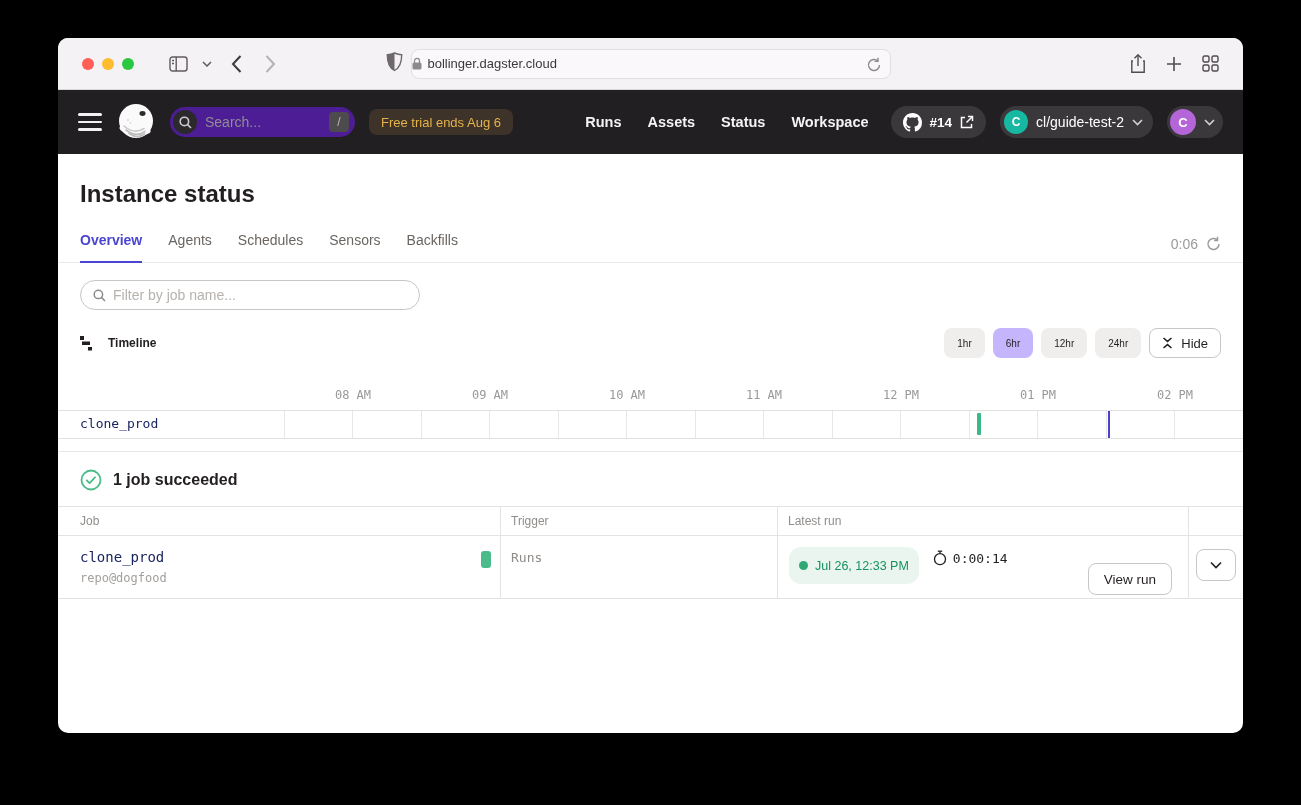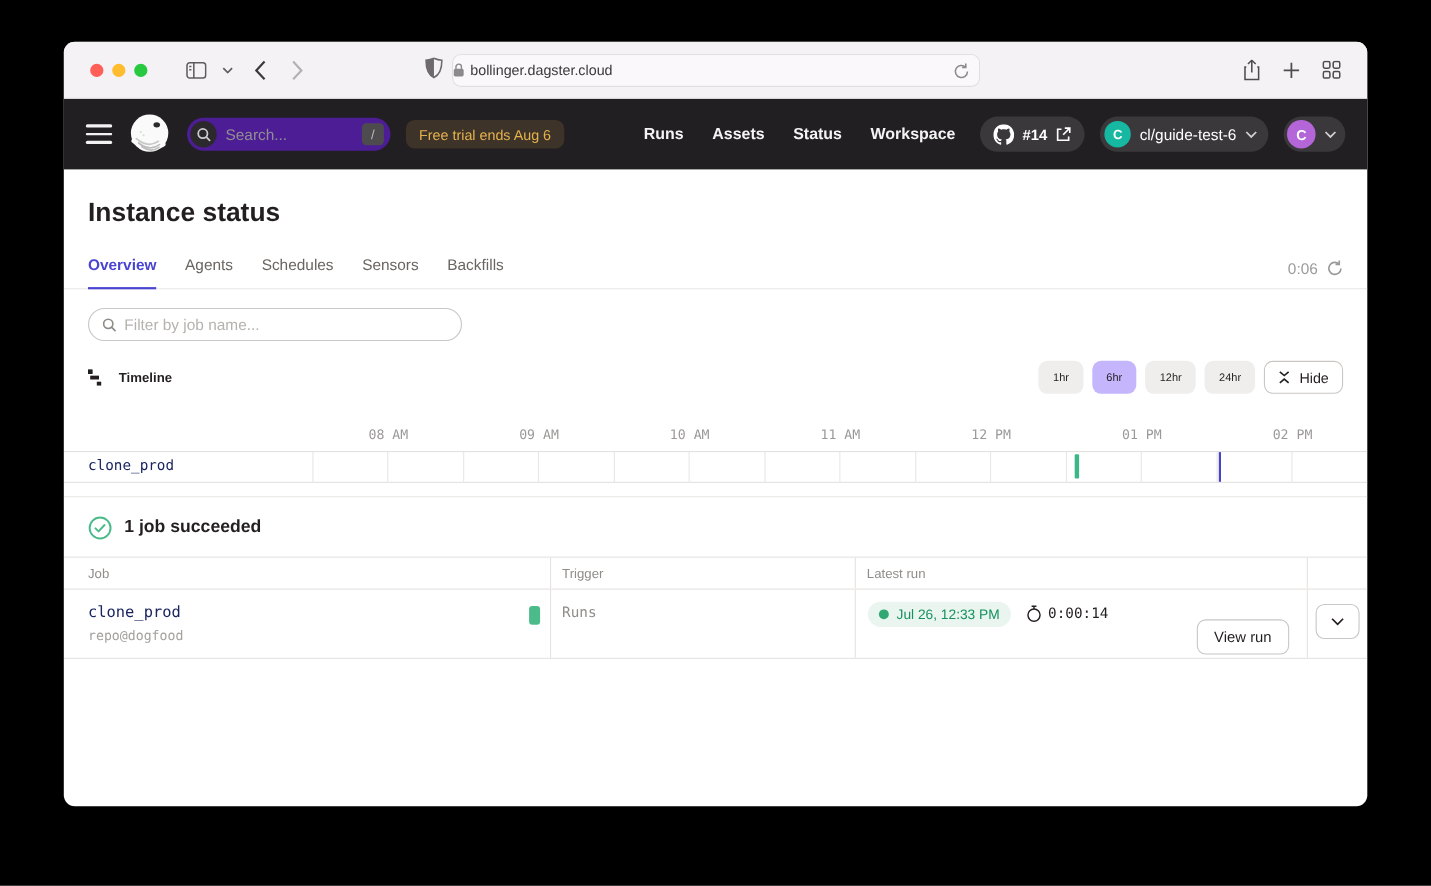--- a/index.html
+++ b/index.html
@@ -79,21 +79,21 @@
   .jt-head > div + div { border-left:1px solid #e5e3e1; }
   .jt-row { display:grid; grid-template-columns:442px 277px 411px 55px; border-bottom:1px solid #e5e3e1; min-height:63px; }
   .jt-row > div + div { border-left:1px solid #e5e3e1; }
   .cell-job { display:flex; padding:13px 9px 12px 22px; }
   .job-names { display:flex; flex-direction:column; gap:6px; }
   .job-name { font-family:"DejaVu Sans Mono", monospace; font-size:14px; color:#1a2560; cursor:pointer; }
   .job-repo { font-family:"DejaVu Sans Mono", monospace; font-size:12px; color:#a3a09d; }
   .job-indicator { margin-left:auto; width:10px; height:17px; border-radius:3px; background:#4cbb8b; margin-top:2px; cursor:pointer; }
   .cell-trigger { padding:14px 10px; font-family:"DejaVu Sans Mono", monospace; font-size:13px; color:#8f8c89; }
   .cell-latest { display:flex; align-items:flex-start; padding:11px 16px 0 11px; gap:14px; }
-  .run-badge { height:23px; padding:0 10px; border-radius:12px; background:#e9f5ee; display:flex; align-items:center; gap:7px; font-size:12.5px; color:#169161; cursor:pointer; white-space:nowrap; }
+  .run-badge { height:37px; padding:0 10px; border-radius:12px; background:#e9f5ee; display:flex; align-items:center; gap:7px; font-size:12.5px; color:#169161; cursor:pointer; white-space:nowrap; }
   .run-dot { width:9px; height:9px; border-radius:50%; background:#30a873; }
   .run-duration { display:flex; align-items:center; gap:6px; margin-top:3px; font-family:"DejaVu Sans Mono", monospace; font-size:13px; color:#231f20; }
   .view-run-btn { margin-left:auto; margin-top:16px; height:32px; padding:4px 15px; background:#fff; border:1px solid #c9c6c3; border-radius:8px; font-size:13.5px; color:#231f20; font-family:inherit; cursor:pointer; }
   .cell-more { display:flex; align-items:flex-start; justify-content:center; padding-top:13px; }
   .more-btn { width:40px; height:32px; background:#fff; border:1px solid #c9c6c3; border-radius:8px; display:flex; align-items:center; justify-content:center; cursor:pointer; color:#231f20; }
   svg { display:block; }
 </style>
 </head>
 <body>
 
@@ -220,21 +220,21 @@
       <span>
         <svg width="14" height="14" viewBox="0 0 14 14" fill="none" stroke="#fff" stroke-width="1.5">
             <path d="M5 2.5H1.5v10h10V9"></path>
             <path d="M8 1.5h4.5V6"></path>
             <path d="M12 2L6.5 7.5"></path>
           </svg>
       </span>
     </div>
     <div class="dep-pill">
       <span class="avatar teal">C</span>
-      <span>cl/guide-test-6</span>
+      <span>cl/guide-test-2</span>
       <span class="chev">
         <svg width="11" height="7" viewBox="0 0 11 7" fill="none" stroke="currentColor" stroke-width="1.6">
             <path d="M1 1l4.5 4.5L10 1"></path>
           </svg>
       </span>
     </div>
     <div class="user-pill">
       <span class="avatar purple">C</span>
       <span class="chev">
         <svg width="11" height="7" viewBox="0 0 11 7" fill="none" stroke="currentColor" stroke-width="1.6">

